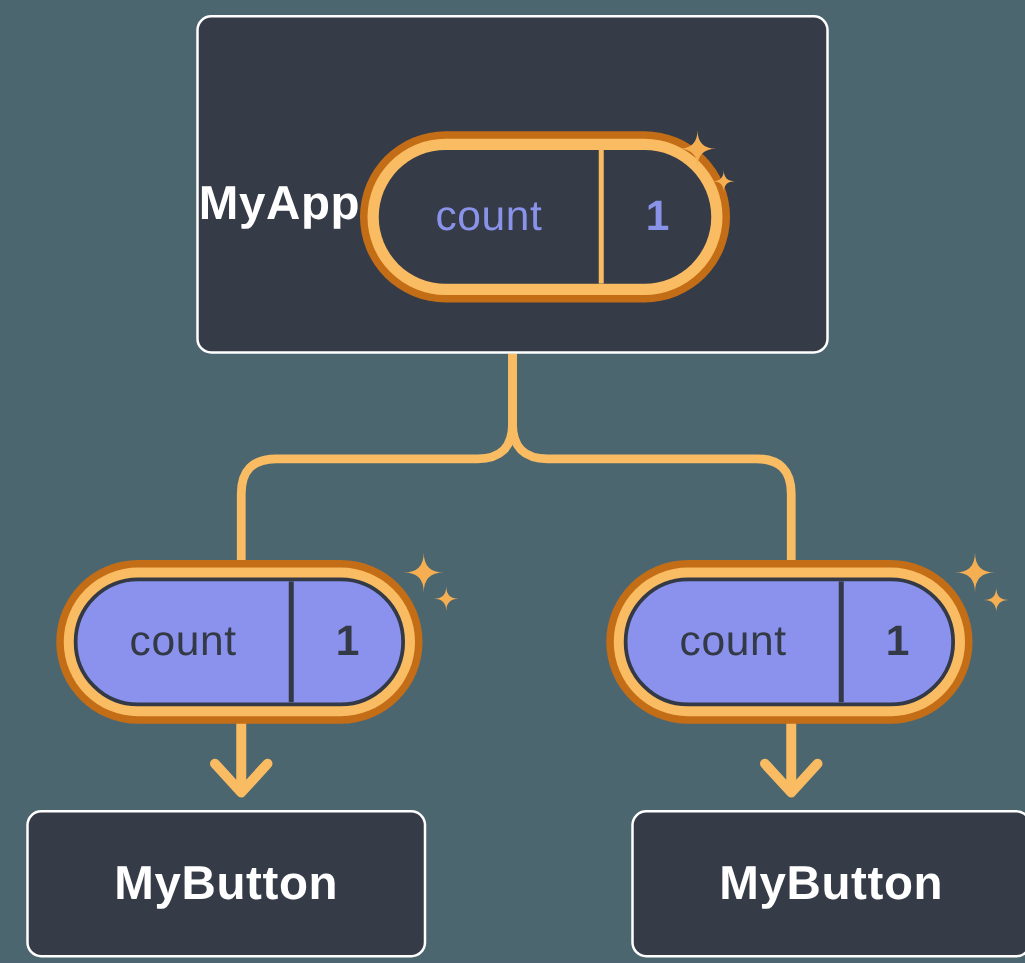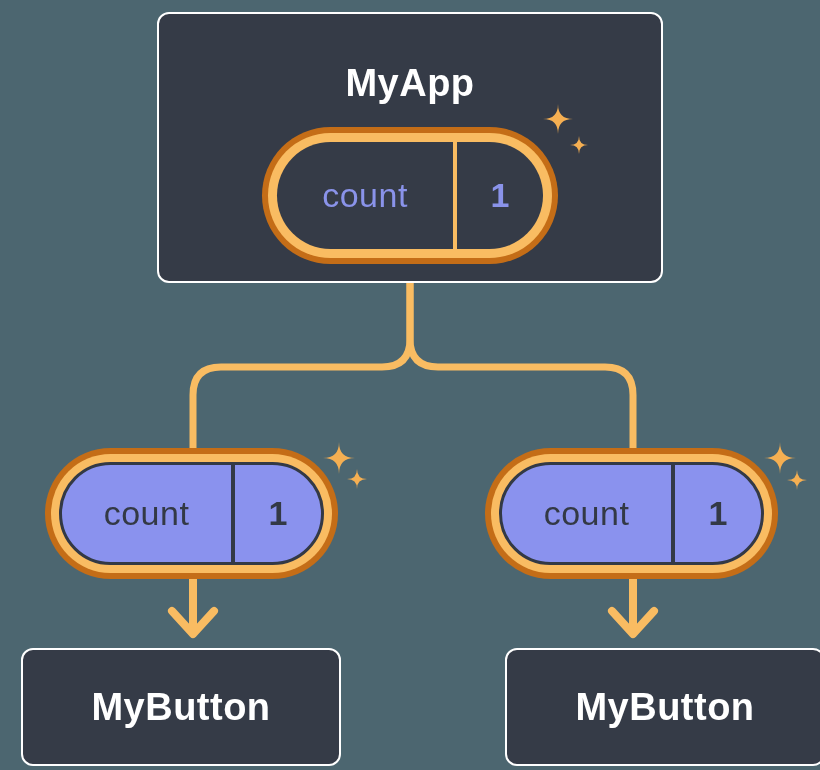--- a/index.html
+++ b/index.html
@@ -60,24 +60,23 @@
     position: absolute;
     background: var(--card);
     border: 2px solid var(--cardBorder);
     border-radius: 12px;
     z-index: 2;
   }
   .node-root {
     left: 157px; top: 12px;
     width: 506px; height: 271px;
     display: flex;
-    flex-direction: column;
+    flex-direction: row;
     align-items: center;
     padding-top: 30px;
-    justify-content: center;
   }
   .node-title {
     color: var(--titleText);
     font-size: 38px;
     font-weight: 700;
     line-height: 44px;
     letter-spacing: 0.5px;
   }
   .node-leaf {
     display: flex;

